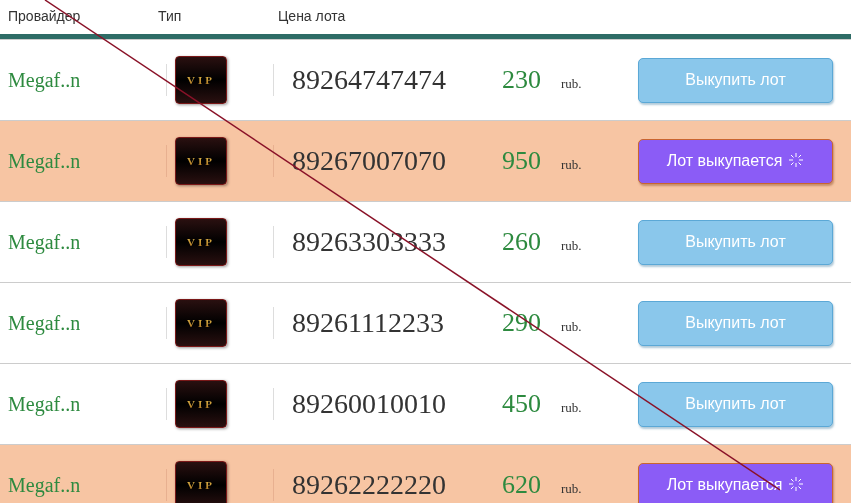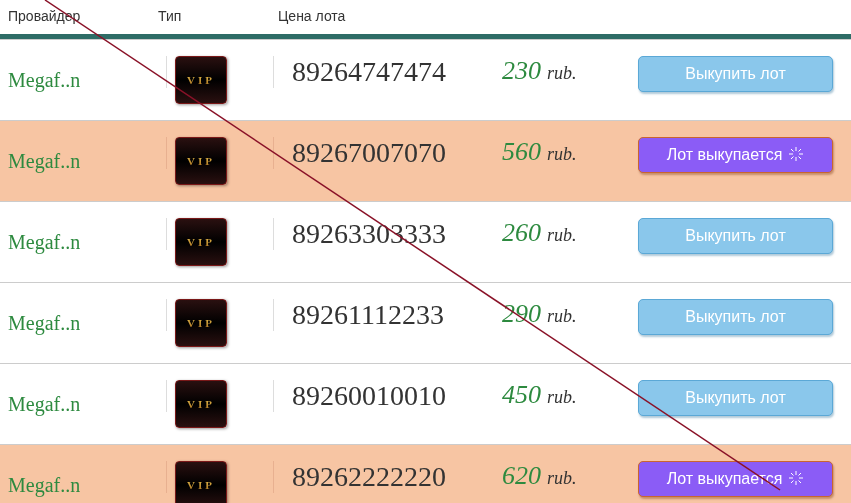--- a/index.html
+++ b/index.html
@@ -29,20 +29,21 @@
     height: 5px;
     background: #2e6c66;
   }
   .divider-thin {
     height: 1px;
     background: #ccc;
   }
 
   .data-row {
     display: flex;
+    align-items: center;
     padding: 16px 8px;
     font-size: 18px;
   }
   .data-row.highlight {
     background: #f7c5a3;
   }
   .provider-cell {
     width: 150px;
     display: flex;
     align-items: center;
@@ -95,42 +96,41 @@
     padding-left: 10px;
     font-size: 28px;
     color: #333;
     font-family: "Times New Roman", serif;
   }
   .price-cell {
     width: 130px;
     text-align: left;
     display: flex;
     align-items: baseline;
-    gap: 6px;
-    font-style: italic;
+    gap: 20px;
   }
   .price-value {
     color: #2d8a3f;
     font-size: 26px;
     font-family: "Times New Roman", serif;
   }
   .price-cur {
     color: #333;
-    font-size: 18px;
+    font-size: 13px;
     font-family: "Times New Roman", serif;
   }
   .action-cell {
     flex: 1;
     display: flex;
     justify-content: flex-end;
     padding-right: 10px;
   }
   .btn {
     width: 195px;
-    height: 36px;
+    height: 45px;
     border-radius: 5px;
     font-size: 16px;
     color: #fff;
     display: flex;
     align-items: center;
     justify-content: center;
     cursor: pointer;
     border: 1px solid;
     gap: 6px;
   }
@@ -198,21 +198,21 @@
       </div>
       <div class="col-sep"></div>
       <div class="type-cell">
         <div class="vip-badge">
           <span class="vip-text">VIP</span>
         </div>
       </div>
       <div class="col-sep"></div>
       <div class="number-cell">89267007070</div>
       <div class="price-cell">
-        <span class="price-value">560</span>
+        <span class="price-value">950</span>
         <span class="price-cur">rub.</span>
       </div>
       <div class="action-cell">
         <div class="btn btn-processing">
           <span>Лот выкупается</span>
           <span class="sparkle"><svg width="16" height="16" viewBox="0 0 16 16">
               <g stroke="#fff" stroke-width="1">
                 <line x1="8" y1="1" x2="8" y2="5"></line>
                 <line x1="8" y1="11" x2="8" y2="15"></line>
                 <line x1="1" y1="8" x2="5" y2="8"></line>

